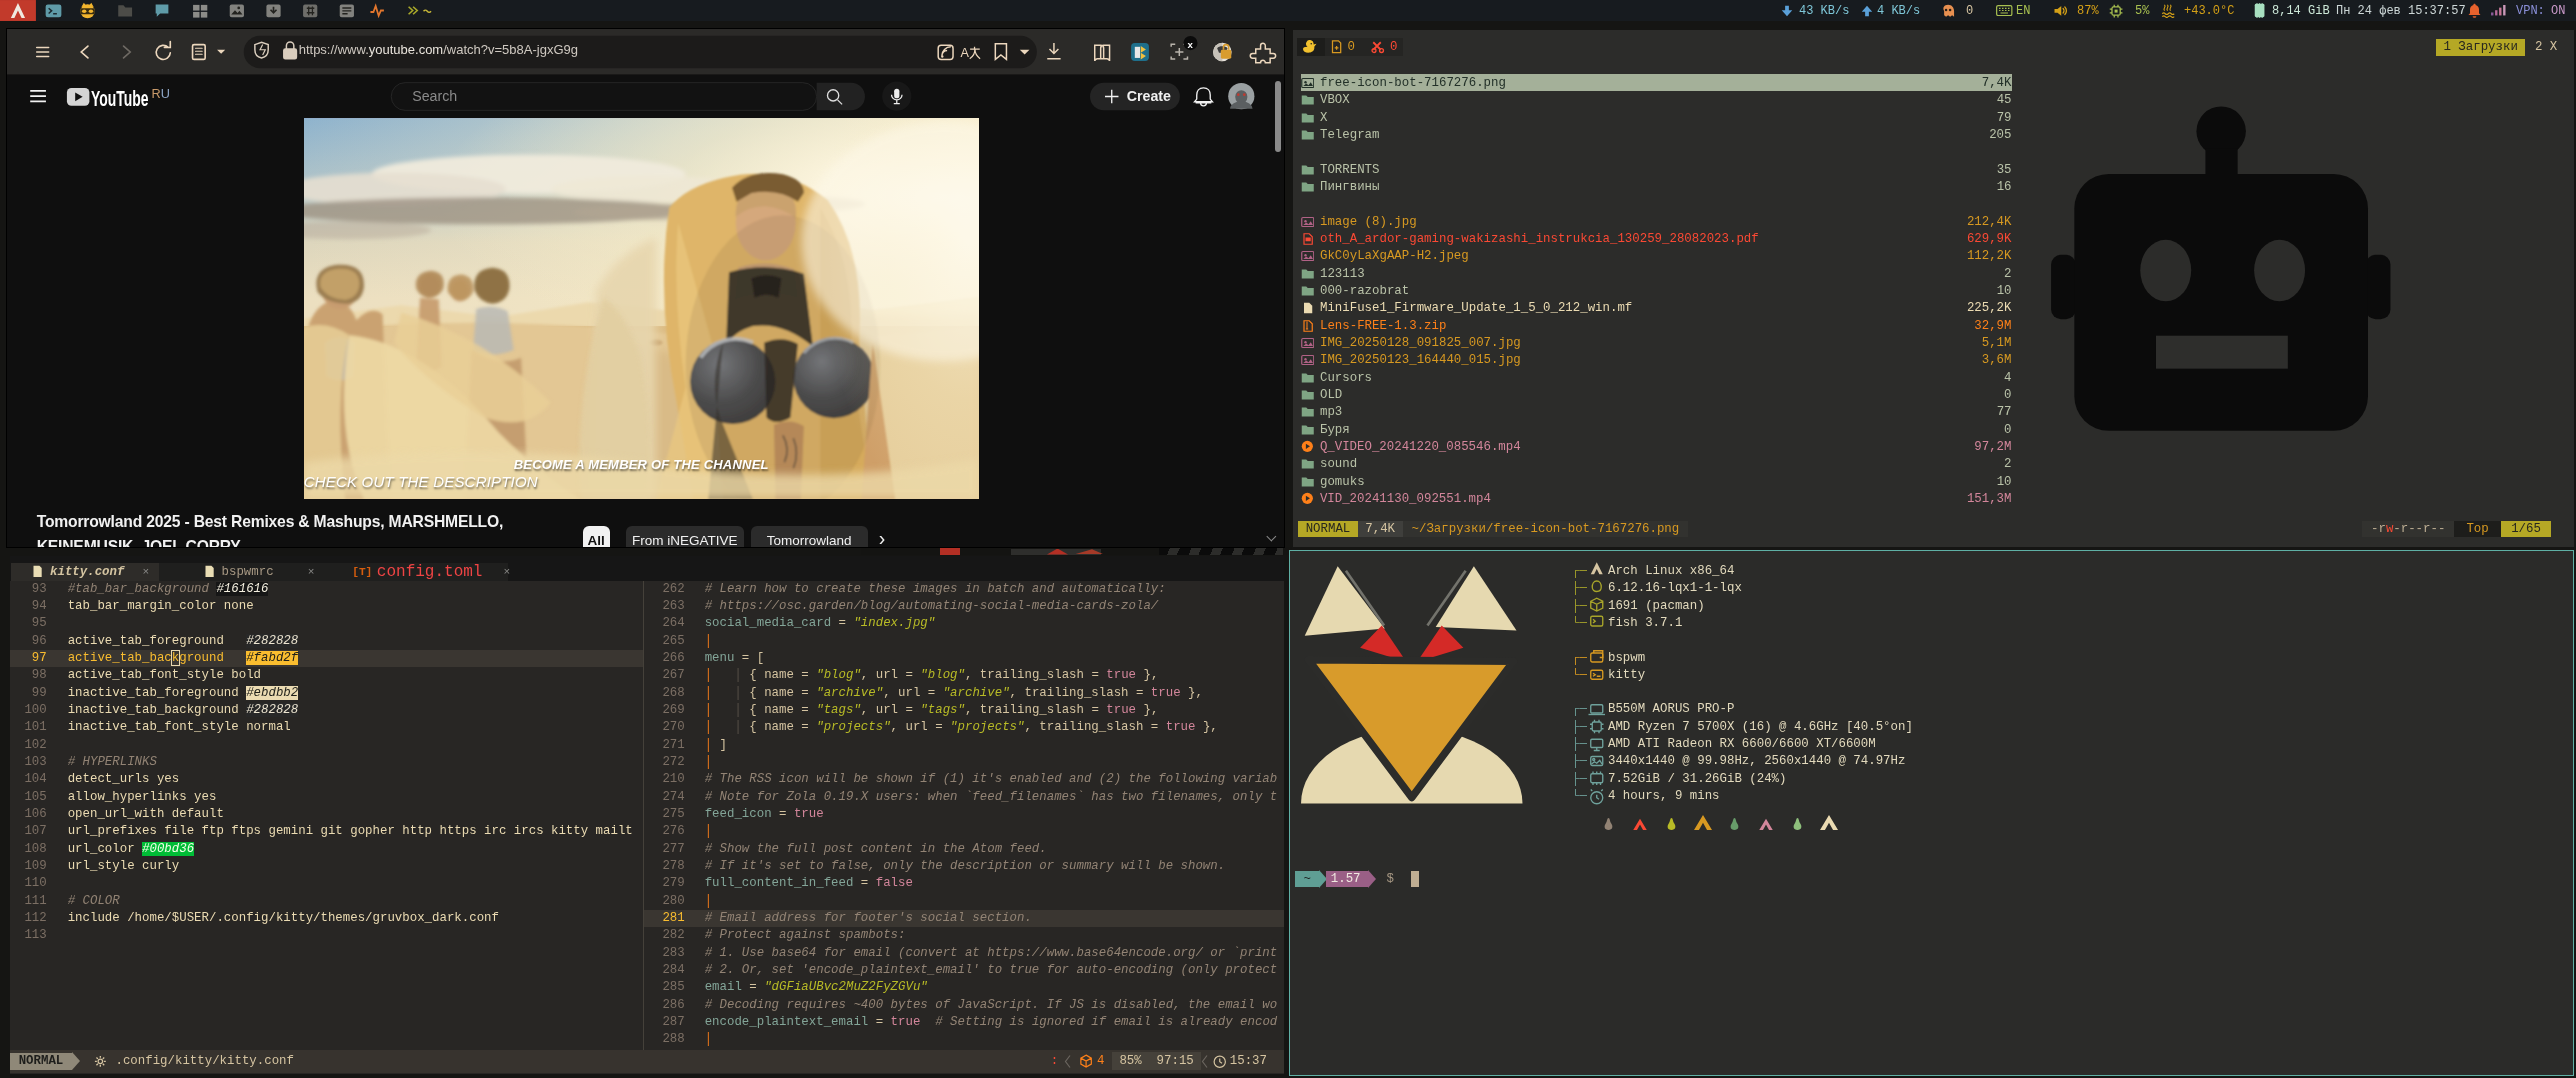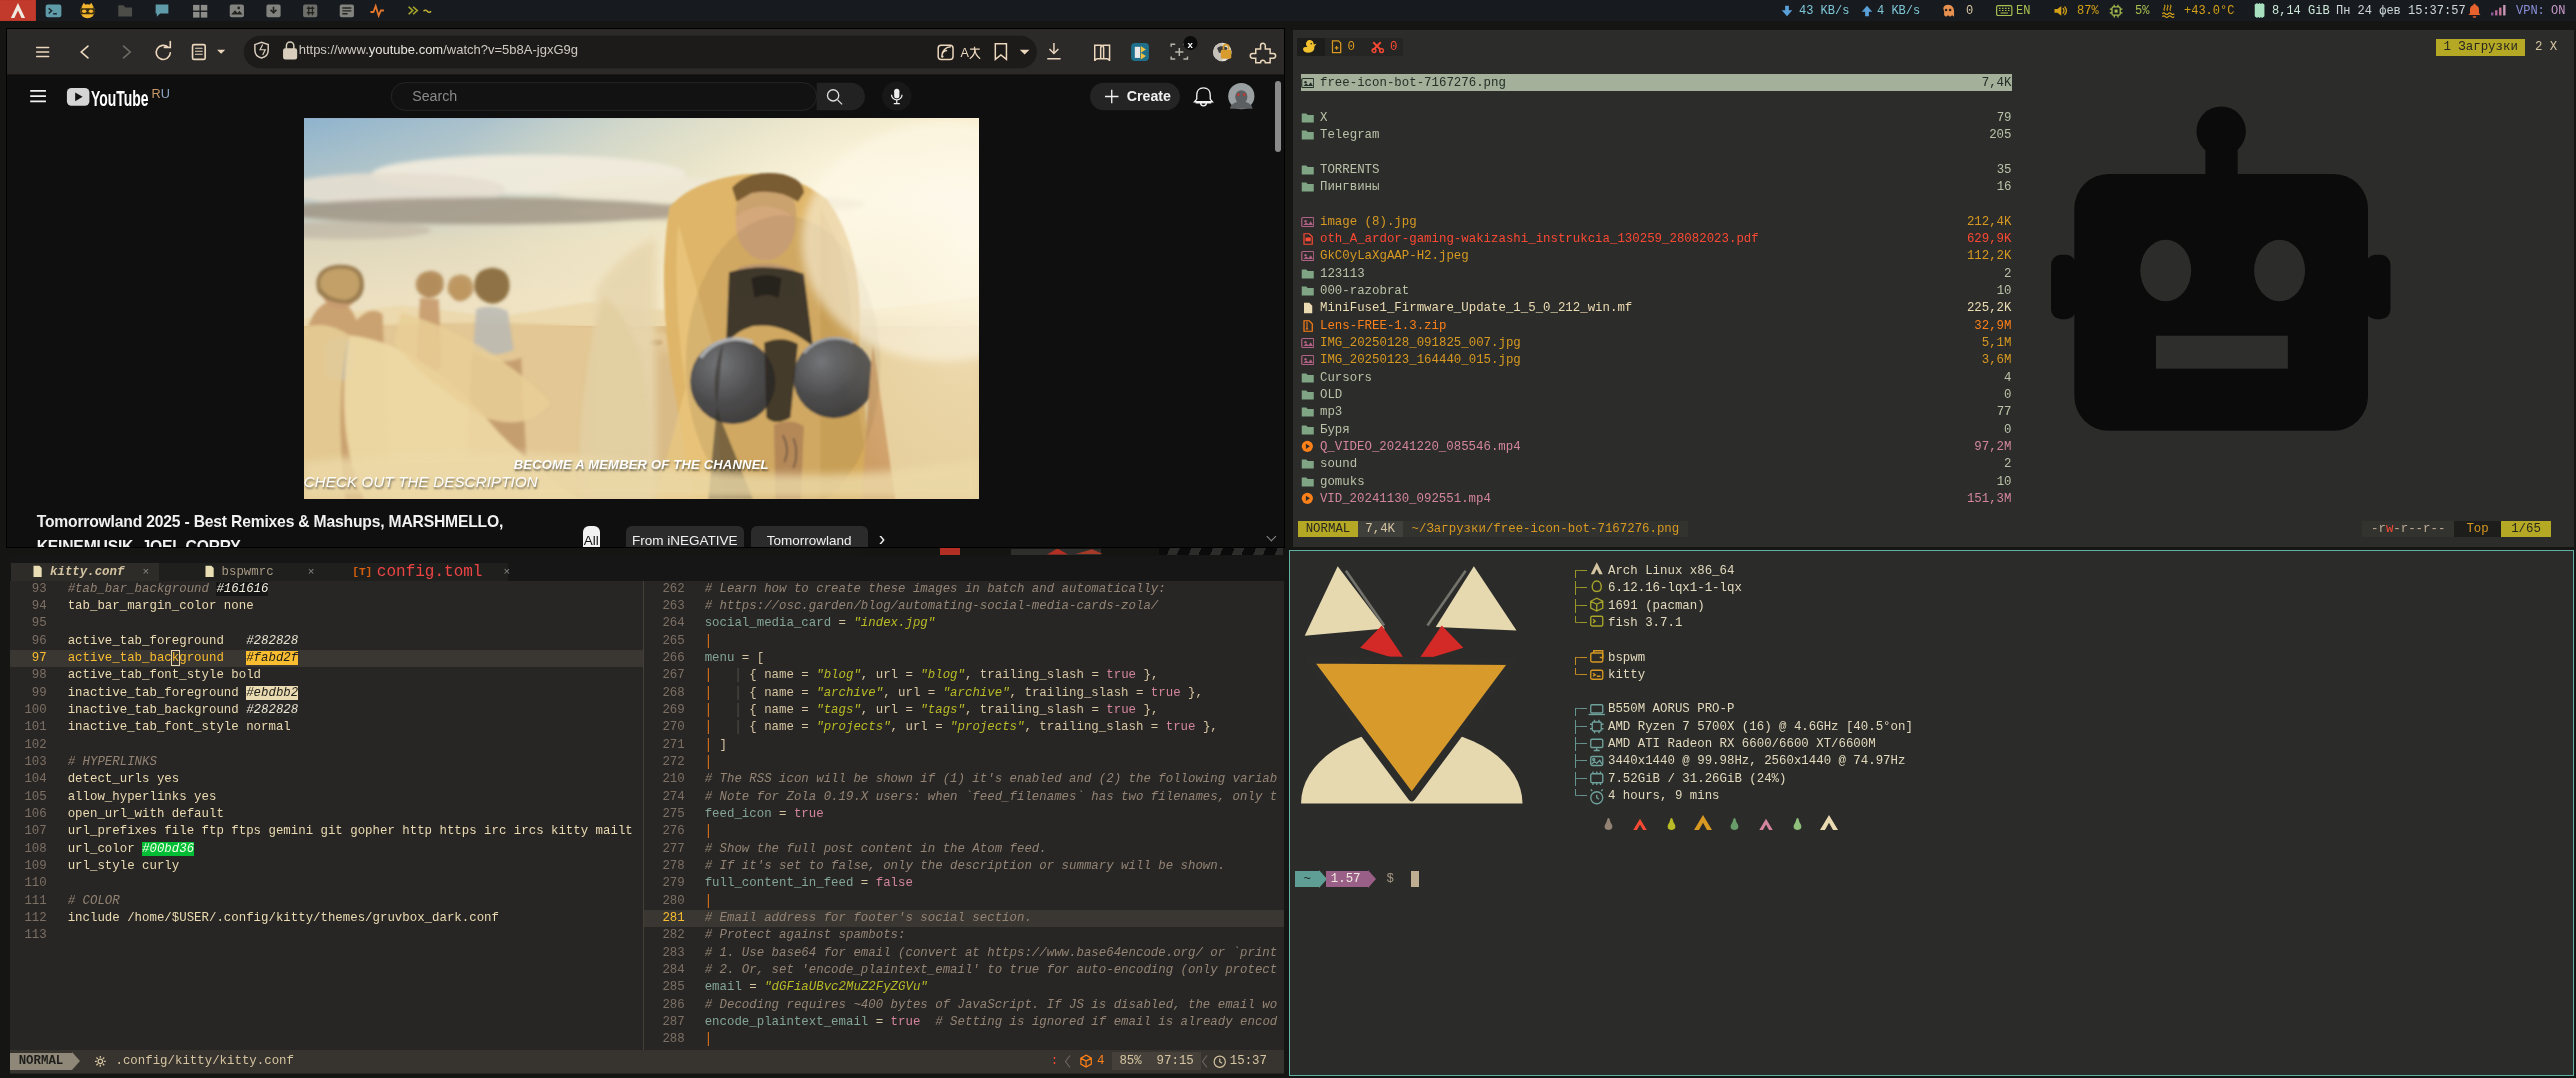--- a/index.html
+++ b/index.html
@@ -324,21 +324,21 @@
 <path d="M400 240 Q430 260 450 320 Q470 420 460 509 L370 509 Q360 380 400 240 Z" fill="#e2cfa2" opacity=".95" filter="url(#b3)"></path>
 <rect x="640" y="0" width="262" height="509" fill="url(#sun)" opacity=".45"></rect>
 <ellipse cx="855" cy="165" rx="190" ry="160" fill="#fdf8e8" opacity=".55" filter="url(#b6)"></ellipse>
 <path d="M0 460 Q 220 430 460 462 T 902 455 L902 509 L0 509 Z" fill="#ecd9a8" opacity=".8" filter="url(#b6)"></path>
 </svg>
 
    <div class="abs" style="left:0;top:339px;width:675px;text-align:center;color:#fff;font-style:italic;font-weight:bold;font-size:13px;text-shadow:0.7px 1.5px 2.2px rgba(0,0,0,.55);letter-spacing:0.2px">BECOME A MEMBER OF THE CHANNEL</div>
    <div class="abs" style="left:0;top:355px;width:675px;text-align:left;color:#fff;font-style:italic;font-weight:normal;font-size:15px;text-shadow:0.7px 1.5px 2.2px rgba(0,0,0,.55);letter-spacing:0.2px">CHECK OUT THE DESCRIPTION</div>
   </div>
   <div id="yttitle">Tomorrowland 2025 - Best Remixes &amp; Mashups, MARSHMELLO,<br>KEINEMUSIK, JOEL CORRY</div>
-  <div class="chip" style="left:576px;width:17px;background:#f1f1f1;color:#0f0f0f;font-weight:normal">All</div>
+  <div class="chip" style="left:576px;width:27px;background:#f1f1f1;color:#0f0f0f;font-weight:bold">All</div>
   <div class="chip" style="left:619px;width:118px">From iNEGATIVE</div>
   <div class="chip" style="left:744px;width:117px">Tomorrowland</div>
   <div class="abs" style="left:872px;top:452px;color:#f1f1f1;font-size:19.5px">›</div>
   <div class="abs" style="left:1268px;top:6px;width:6px;height:71px;background:#8a8a8a;border-radius:3px"></div>
   <div class="abs" style="left:1261px;top:458px;width:6.7px;height:6.7px;border-right:1.5px solid #8a8a8a;border-bottom:1.5px solid #8a8a8a;transform:rotate(45deg)"></div>
  </div>
 </div>
 <div id="fm">
 
 <div class="abs" style="left:3.7px;top:8.2px;height:18px;display:flex;font-size:12.4px">
@@ -387,20 +387,27 @@
 </div>
 
 <div class="fmrow" style="top:44px;background:#a4b099;color:#223028">
       <svg width="13.5" height="12" viewBox="0 0 18 16" style="margin-right:6px;flex:none">
         <rect x="1" y="2" width="16" height="12" rx="1.5" fill="none" stroke="#223028" stroke-width="1.6"></rect>
         <circle cx="6" cy="7" r="1.6" fill="#223028"></circle>
         <path d="M3 12 l4 -3.5 3 2.5 3 -4 3 5 Z" fill="#223028"></path>
       </svg>
       <span class="nm">free-icon-bot-7167276.png</span>
       <span class="sz">7,4K</span>
+    </div>
+<div class="fmrow" style="top:61px;color:#b9c2a8">
+      <svg width="13.5" height="12" viewBox="0 0 18 16" style="margin-right:6px;flex:none">
+        <path d="M1 2 h6 l2 2 h8 v10 h-16 Z" fill="#7fa584"></path>
+      </svg>
+      <span class="nm">VBOX</span>
+      <span class="sz">45</span>
     </div>
 <div class="fmrow" style="top:79px;color:#b9c2a8">
       <svg width="13.5" height="12" viewBox="0 0 18 16" style="margin-right:6px;flex:none">
         <path d="M1 2 h6 l2 2 h8 v10 h-16 Z" fill="#7fa584"></path>
       </svg>
       <span class="nm">X</span>
       <span class="sz">79</span>
     </div>
 <div class="fmrow" style="top:96px;color:#b9c2a8">
       <svg width="13.5" height="12" viewBox="0 0 18 16" style="margin-right:6px;flex:none">

